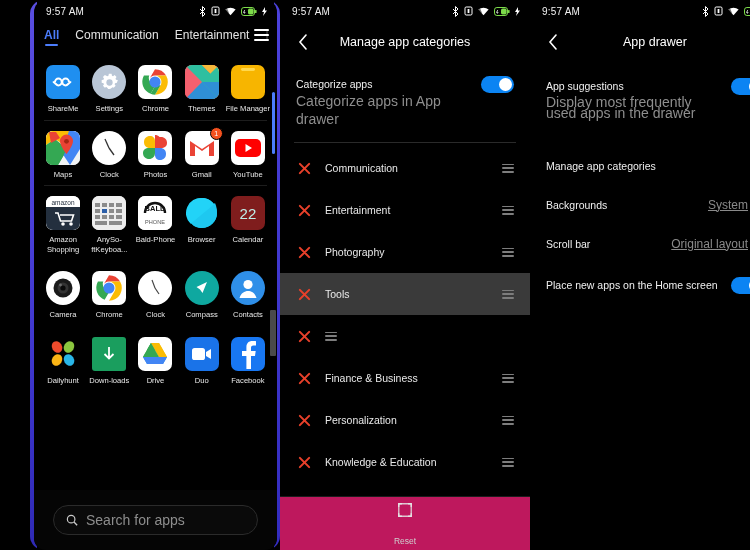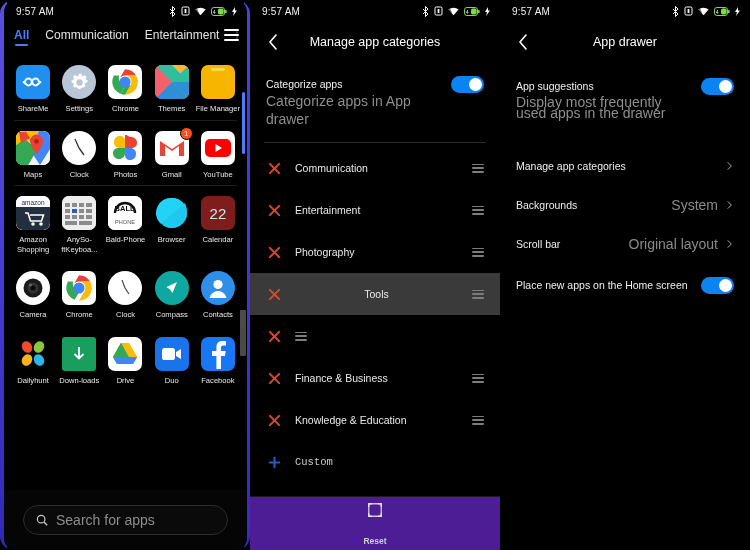--- a/index.html
+++ b/index.html
@@ -2,21 +2,21 @@
 <html><head>
 <meta charset="utf-8">
 <style>
   * { margin:0; padding:0; box-sizing:border-box; }
   html, body {
     width:750px; height:550px;
     background:#000;
     font-family:"Liberation Sans", sans-serif;
     overflow:hidden;
   }
-  .stage { position:relative; width:750px; height:550px; display:flex; }
+  .stage { position:relative; width:750px; height:550px; display:flex;padding-left:30px; }
 
   
   .panel {
     position:relative;
     width:250px; height:550px;
     background:#000;
     overflow:hidden;
     flex:0 0 250px;
   }
   .panel.p1 { border-radius:14px 14px 14px 14px; }
@@ -137,44 +137,44 @@
     width:13px; height:13px; border-radius:50%; background:#fff;
   }
   .divider { height:1px; background:#2a2a2a; margin:4px 14px 0 14px; }
 
   
   .catlist { padding-top:4px; }
   .cat-row {
     height:42px; display:flex; align-items:center; gap:14px;
     padding:0 16px 0 18px;
   }
-  .cat-row.selected { background:#3a3a3a;text-align:center; }
+  .cat-row.selected { background:#3a3a3a; }
   .cat-label { flex:1; font-size:10.5px; color:#e9e9e9; }
   .cat-x { width:13px; height:13px; flex:0 0 13px; }
   .drag {
     width:12px; height:9px; display:flex; flex-direction:column;
     justify-content:space-between; flex:0 0 12px;
   }
   .drag i { height:1.5px; background:#7d7d7d; border-radius:1px; }
   .cat-row.partial { opacity:.85;font-family:Liberation Mono, monospace; }
 
   .reset-bar {
     position:absolute; left:0; right:0; bottom:0; height:54px;
-    background:#4c1d95; border-top:1px solid #1c1c1c;
-    display:flex; flex-direction:column; align-items:center; justify-content:center; gap:18px;font-weight:bold;
+    background:#be185d; border-top:1px solid #1c1c1c;
+    display:flex; flex-direction:column; align-items:center; justify-content:center; gap:18px;
   }
   .reset-label { font-size:8.5px; color:#cfcfcf; }
 
   
   .ad-row {
     height:39px; display:flex; align-items:center; gap:8px;
     padding:0 16px;
   }
   .ad-label { flex:1; font-size:10.5px; color:#efefef; }
-  .ad-value { font-size:14px; color:#8a8a8a; }
+  .ad-value { font-size:12px; color:#8a8a8a;text-decoration:underline; }
   .chev { width:8px; height:8px; flex:0 0 8px; }
   .ad-row.toggle-row { height:44px; }
 </style>
 </head>
 <body>
 
 <div class="stage">
 
   <div class="panel p1">
     <div class="bezel-left"></div>
@@ -703,20 +703,31 @@
         <span class="drag">
             <i></i>
             <i></i>
             <i></i>
           </span>
       </div>
       <div class="cat-row">
         <svg class="cat-x" viewBox="0 0 14 14">
             <path d="M2 2l10 10M12 2L2 12" stroke="#e8402a" stroke-width="2.2" stroke-linecap="round"></path>
           </svg>
+        <span class="cat-label">Personalization</span>
+        <span class="drag">
+            <i></i>
+            <i></i>
+            <i></i>
+          </span>
+      </div>
+      <div class="cat-row">
+        <svg class="cat-x" viewBox="0 0 14 14">
+            <path d="M2 2l10 10M12 2L2 12" stroke="#e8402a" stroke-width="2.2" stroke-linecap="round"></path>
+          </svg>
         <span class="cat-label">Knowledge &amp; Education</span>
         <span class="drag">
             <i></i>
             <i></i>
             <i></i>
           </span>
       </div>
       <div class="cat-row partial">
         <svg class="cat-x" viewBox="0 0 14 14">
             <path d="M7 2v10M2 7h10" stroke="#2e6fe0" stroke-width="2.2" stroke-linecap="round"></path>

